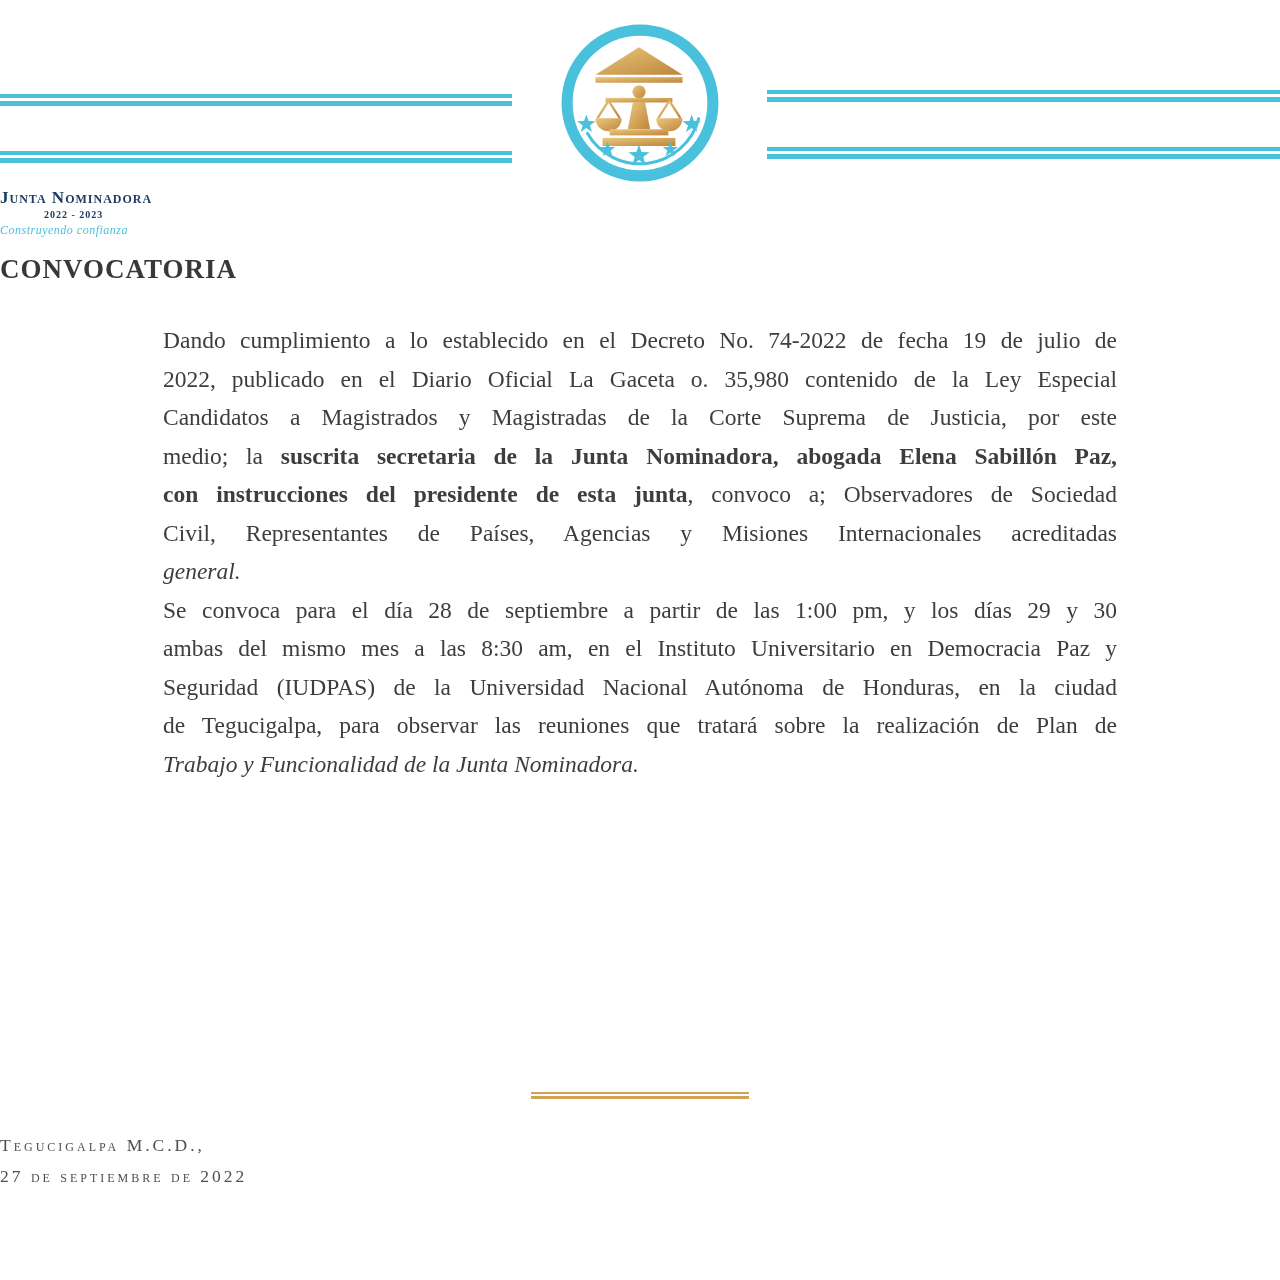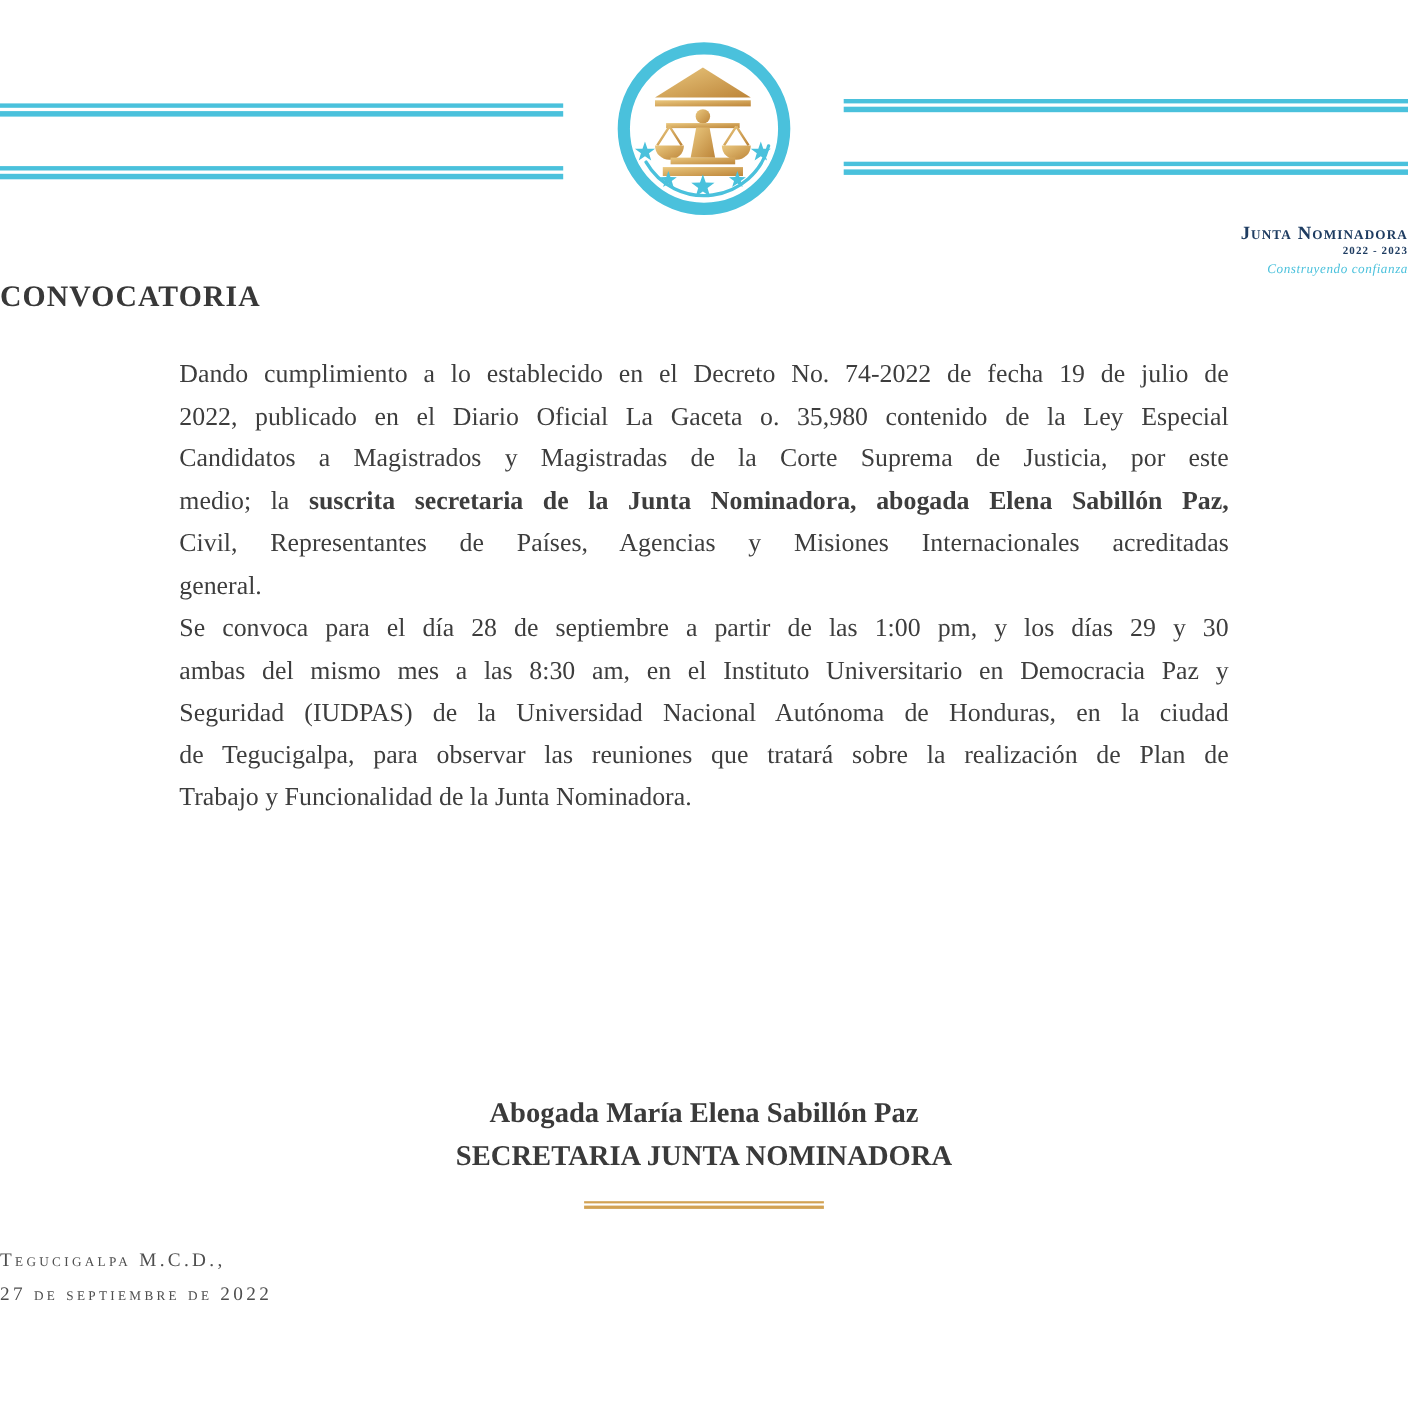--- a/index.html
+++ b/index.html
@@ -16,21 +16,21 @@
   
   .stripe{
     position:absolute; height:12px; box-sizing:border-box;
     border-top:4px solid var(--teal); border-bottom:5px solid var(--teal);
   }
   .stripe.l{left:0; width:512px;}
   .stripe.r{left:767px; right:0;}
   .stripe.la{top:94px;} .stripe.lb{top:151px;}
   .stripe.ra{top:90px;} .stripe.rb{top:147px;}
   
-  .logo-block{position:absolute; top:38px; left:0; right:0; text-align:right; line-height:1;}
+  .logo-block{position:absolute; top:24px; left:0; right:0; text-align:left; line-height:1;}
   .logo-block svg{display:block; margin:0 auto;}
   .ring{fill:none; stroke:var(--teal); stroke-width:11px;}
   .arc{fill:none; stroke:var(--teal); stroke-width:3px; stroke-linecap:round;}
   .gold{fill:url(#gg);}
   .gstroke{stroke:url(#gg); stroke-width:2.2px; fill:none;}
   .star{fill:var(--teal);}
   .gs1{stop-color:var(--gold-light);} .gs2{stop-color:var(--gold-dark);}
   .logo-name{
     margin-top:3px; font-variant:small-caps; font-weight:bold; font-size:17px;
     letter-spacing:1px; color:var(--navy);
@@ -39,21 +39,21 @@
   .logo-tagline{margin-top:4px; font-style:italic; font-size:12px; letter-spacing:.5px; color:var(--teal);}
   
   .doc-title{
     position:absolute; top:254px; left:0; right:0; text-align:left;
     font-size:27px; font-weight:bold; letter-spacing:1px; color:#383838;
   }
   
   .bodytext{position:absolute; left:163px; right:163px; top:321px; font-size:23.5px; line-height:38.5px;}
   .para + .para{}
   .line{text-align:justify; text-align-last:justify;}
-  .line.last{text-align-last:left;}
+  .line.last{text-align-last:left;font-style:italic;}
   .b{font-weight:bold;}
   
   .signature{position:absolute; top:992px; left:0; right:0; text-align:center; line-height:39px;}
   .sig-name,.sig-role{font-weight:bold; font-size:26px; color:#3a3a3a;}
   
   .gold-divider{
     position:absolute; top:1092px; left:50%; transform:translateX(-50%);
     width:218px; height:7px; box-sizing:border-box;
     border-top:2px solid var(--gold); border-bottom:3px solid var(--gold);
   }
@@ -115,36 +115,33 @@
   </div>
 
   <div class="doc-title">CONVOCATORIA</div>
 
   <div class="bodytext">
       <div class="para">
         <div class="line"><span>Dando cumplimiento a lo establecido en el Decreto No. 74-2022 de fecha 19 de julio de</span></div>
         <div class="line"><span>2022, publicado en el Diario Oficial La Gaceta o. 35,980 contenido de la Ley Especial</span></div>
         <div class="line"><span>Candidatos a Magistrados y Magistradas de la Corte Suprema de Justicia, por este</span></div>
         <div class="line"><span>medio; la </span><span class="b">suscrita secretaria de la Junta Nominadora, abogada Elena Sabillón Paz,</span></div>
+        <div class="line"><span class="b">con instrucciones del presidente de esta junta</span><span>, convoco a; Observadores de Sociedad</span></div>
         <div class="line"><span>Civil, Representantes de Países, Agencias y Misiones Internacionales acreditadas</span></div>
         <div class="line last"><span>general.</span></div>
       </div>
       <div class="para">
         <div class="line"><span>Se convoca para el día 28 de septiembre a partir de las 1:00 pm, y los días 29 y 30</span></div>
         <div class="line"><span>ambas del mismo mes a las 8:30 am, en el Instituto Universitario en Democracia Paz y</span></div>
         <div class="line"><span>Seguridad (IUDPAS) de la Universidad Nacional Autónoma de Honduras, en la ciudad</span></div>
         <div class="line"><span>de Tegucigalpa, para observar las reuniones que tratará sobre la realización de Plan de</span></div>
         <div class="line last"><span>Trabajo y Funcionalidad de la Junta Nominadora.</span></div>
       </div>
     </div>
 
-  <div class="signature">
-    <div class="sig-name">Abogada María Elena Sabillón Paz</div>
-    <div class="sig-role">SECRETARIA JUNTA NOMINADORA</div>
-  </div>
 
   <div class="gold-divider"></div>
 
   <div class="footer">
     <div>Tegucigalpa M.C.D.,</div>
     <div>27 de septiembre de 2022</div>
   </div>
 
 </div>
 

